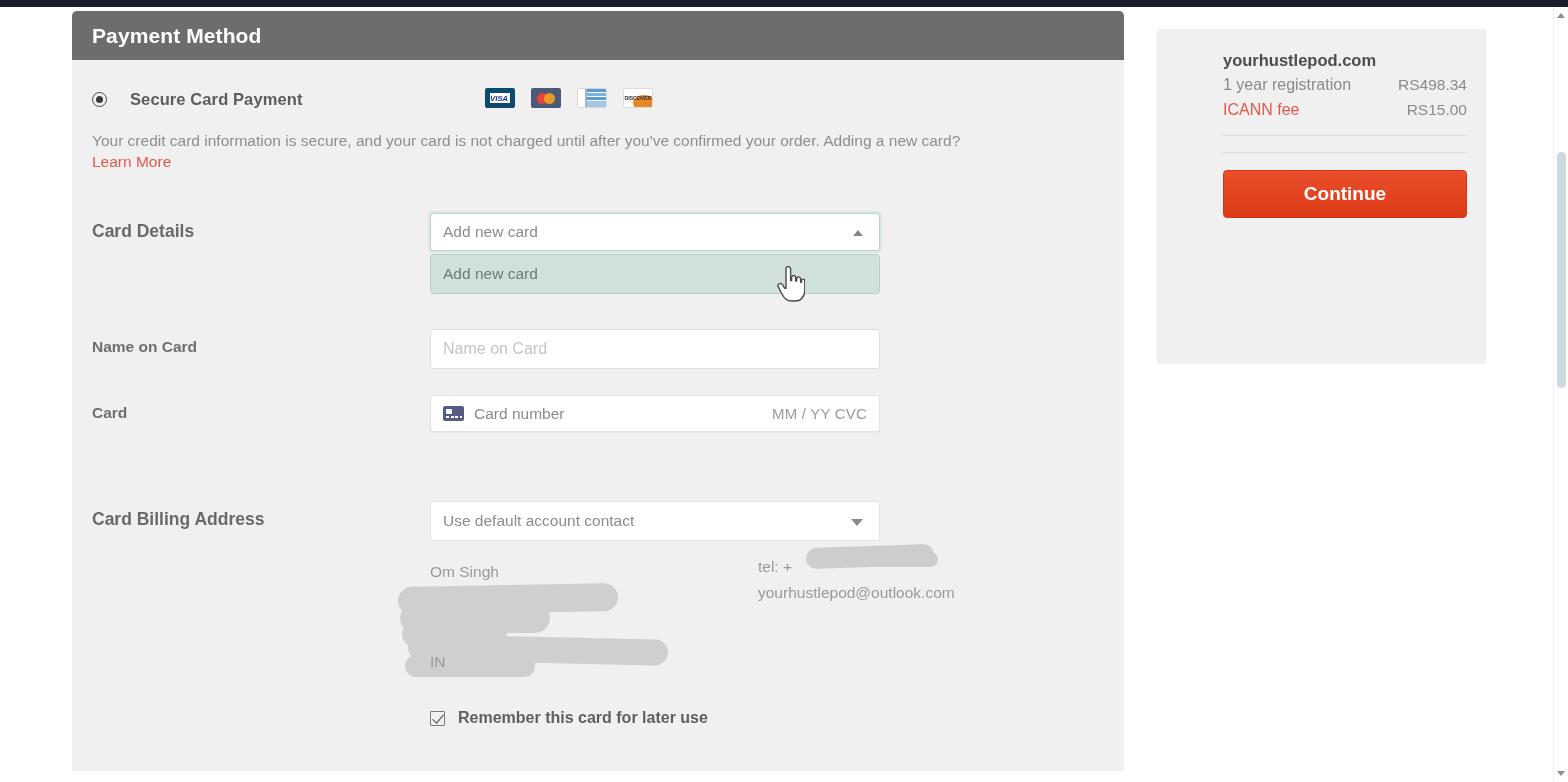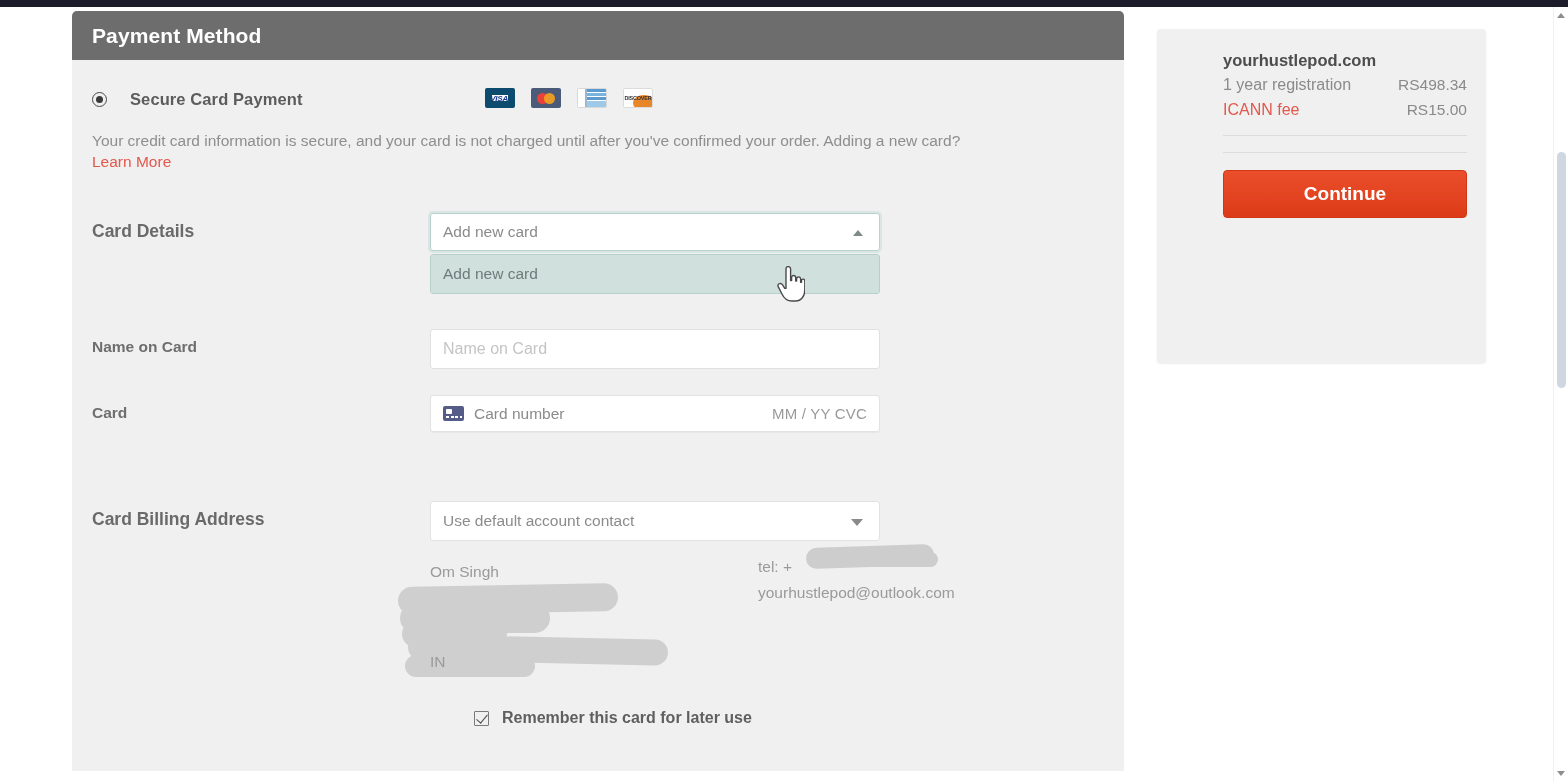--- a/index.html
+++ b/index.html
@@ -46,22 +46,22 @@
     content: ""; position: absolute; left: 3px; top: 3px;
     width: 7px; height: 7px; border-radius: 50%; background: #3a3a3a;
   }
   .radio-label {
     margin-left: 23px; font-size: 16.5px; font-weight: bold; color: #5c5c5c;
     letter-spacing: .1px;
   }
 
   .card-brands { position: absolute; right: 471px; top: 28px; display: flex; gap: 16px; align-items: center; }
   .brand { width: 30px; height: 20px; border-radius: 2px; position: relative; overflow: hidden; }
-  .brand-visa { background: #ffffff; border: 7px solid #0c4a6e;
-    display:flex; align-items:center; justify-content:flex-end;
+  .brand-visa { background: #ffffff; border: 5px solid #0c4a6e;
+    display:flex; align-items:center; justify-content:flex-start;
     font-size: 8px; font-weight: bold; font-style: italic; color: #1a3a8f; letter-spacing:-.2px;}
   .brand-mc { background: #4a5a78; display:flex; align-items:center; justify-content:center; }
   .brand-mc .mc-l { width:11px;height:11px;border-radius:50%;background:#e8423a;margin-right:-4px;}
   .brand-mc .mc-r { width:11px;height:11px;border-radius:50%;background:#f4a020;opacity:.92;}
   .brand-amex { background:#ffffff; border:1px solid #d8d8d8; display:flex; }
   .brand-amex .ax-l { width:9px; background:#ffffff; border-right:2px solid #9fb7cc;}
   .brand-amex .ax-r { flex:1; background: repeating-linear-gradient(
       to bottom, #5b9bd0 0 3px, #ffffff 3px 4px, #79b3de 4px 7px, #ffffff 7px 8px,
       #5b9bd0 8px 11px, #ffffff 11px 12px, #9ec9e8 12px 20px); }
   .brand-disc { background:#ffffff; border:1px solid #dcdcdc; position:relative;
@@ -146,21 +146,21 @@
   }
   .scrub-1 { position:absolute; left:-32px; top:26px; width: 220px; height: 28px; border-radius: 14px; transform: rotate(-1deg);}
   .scrub-2 { position:absolute; left:-30px; top:44px; width: 150px; height: 30px; border-radius: 16px;}
   .scrub-3 { position:absolute; left:-28px; top:62px; width: 105px; height: 26px; border-radius: 14px;}
   .scrub-4 { position:absolute; left:-22px; top:78px; width: 260px; height: 26px; border-radius: 14px; transform: rotate(1.2deg);}
   .scrub-5 { position:absolute; left:-25px; top:96px; width: 130px; height: 22px; border-radius: 12px;}
   .scrub-tel { position:absolute; left:48px; top:-8px; width: 128px; height: 21px; border-radius: 11px; transform: rotate(-2deg); background:#cdcdcd;}
   .scrub-tel2 { position:absolute; left:100px; top:-2px; width: 80px; height: 15px; border-radius: 8px; background:#cdcdcd;}
 
   .remember-row {
-    position:absolute; left: 338px; top: 0; display:flex; align-items:center;margin-left:44px;
+    position:absolute; left: 338px; top: 0; display:flex; align-items:center;
   }
   .chk {
     width: 15px; height: 15px; border: 1.4px solid #7a7a7a; border-radius: 1px;
     position: relative; flex: none;
   }
   .chk::after {
     content:""; position:absolute; left:4px; top:0px; width:5px; height:10px;
     border-right: 1.8px solid #4a4a4a; border-bottom: 1.8px solid #4a4a4a;
     transform: rotate(40deg);
   }

